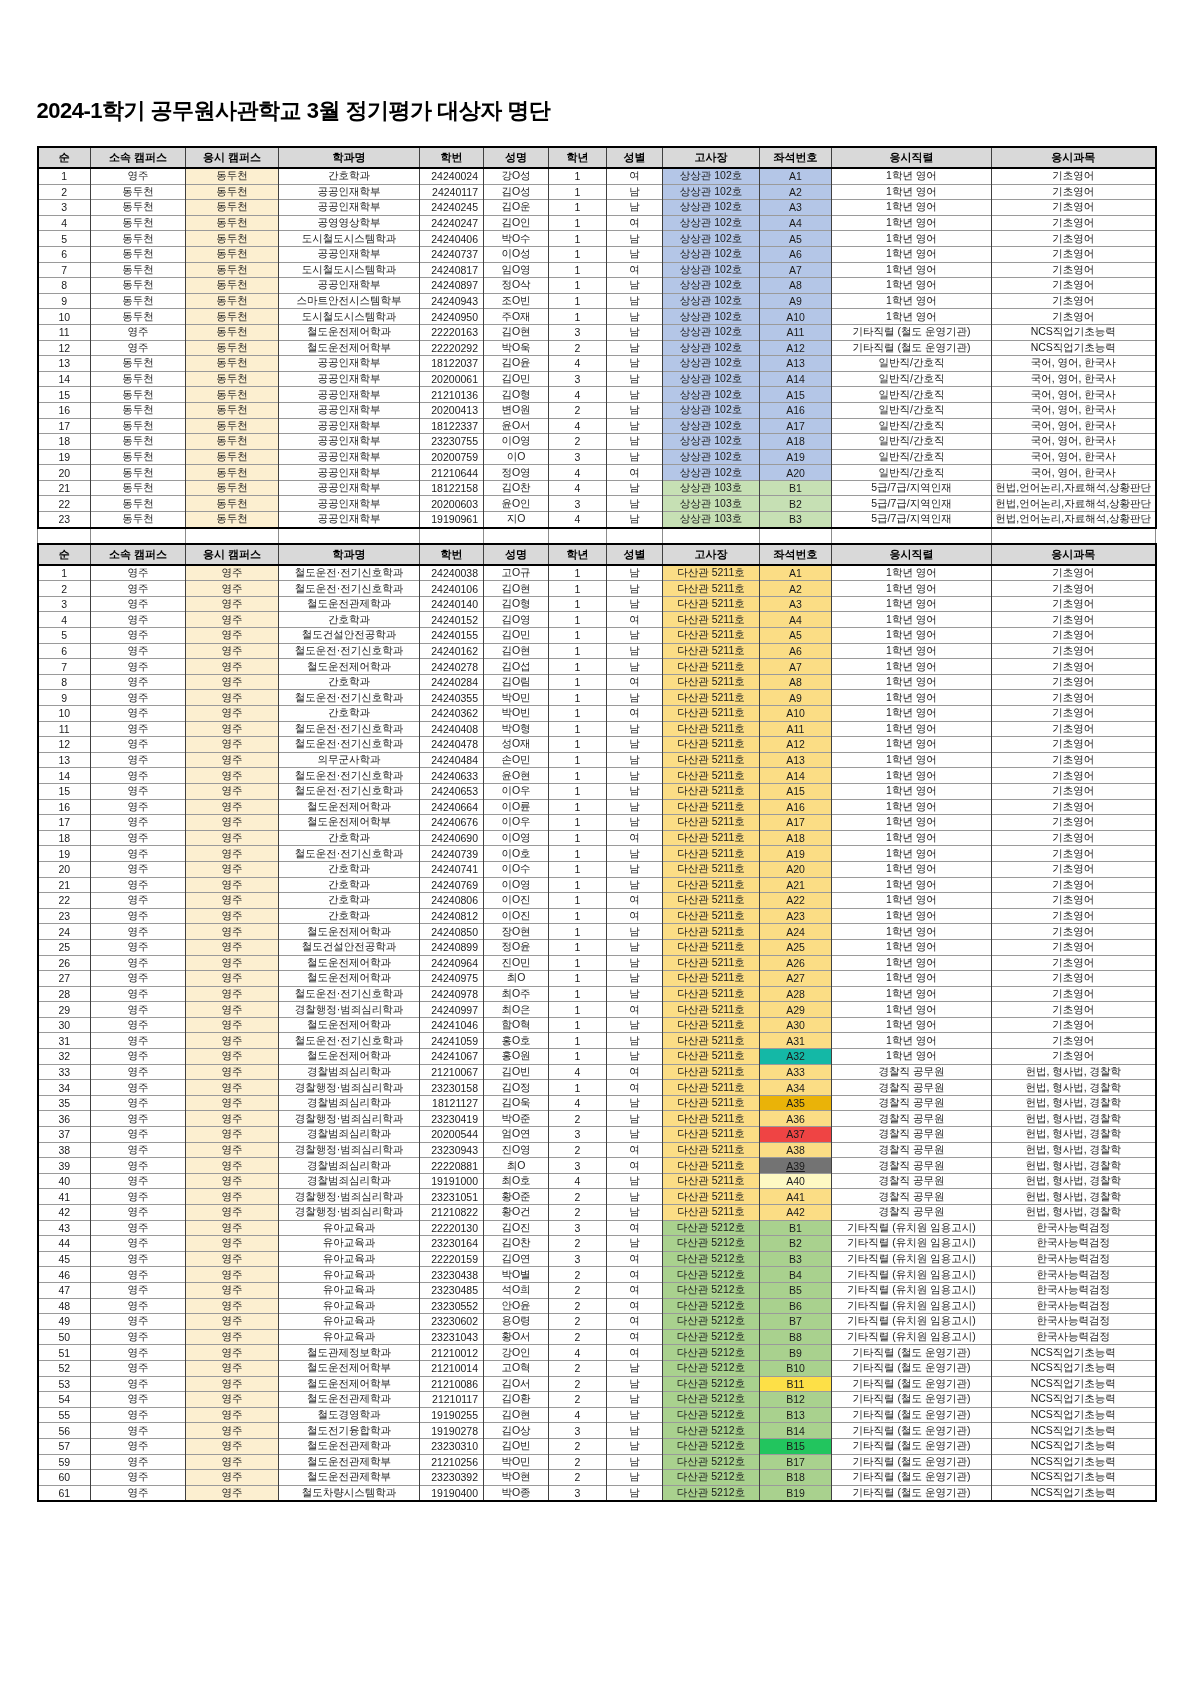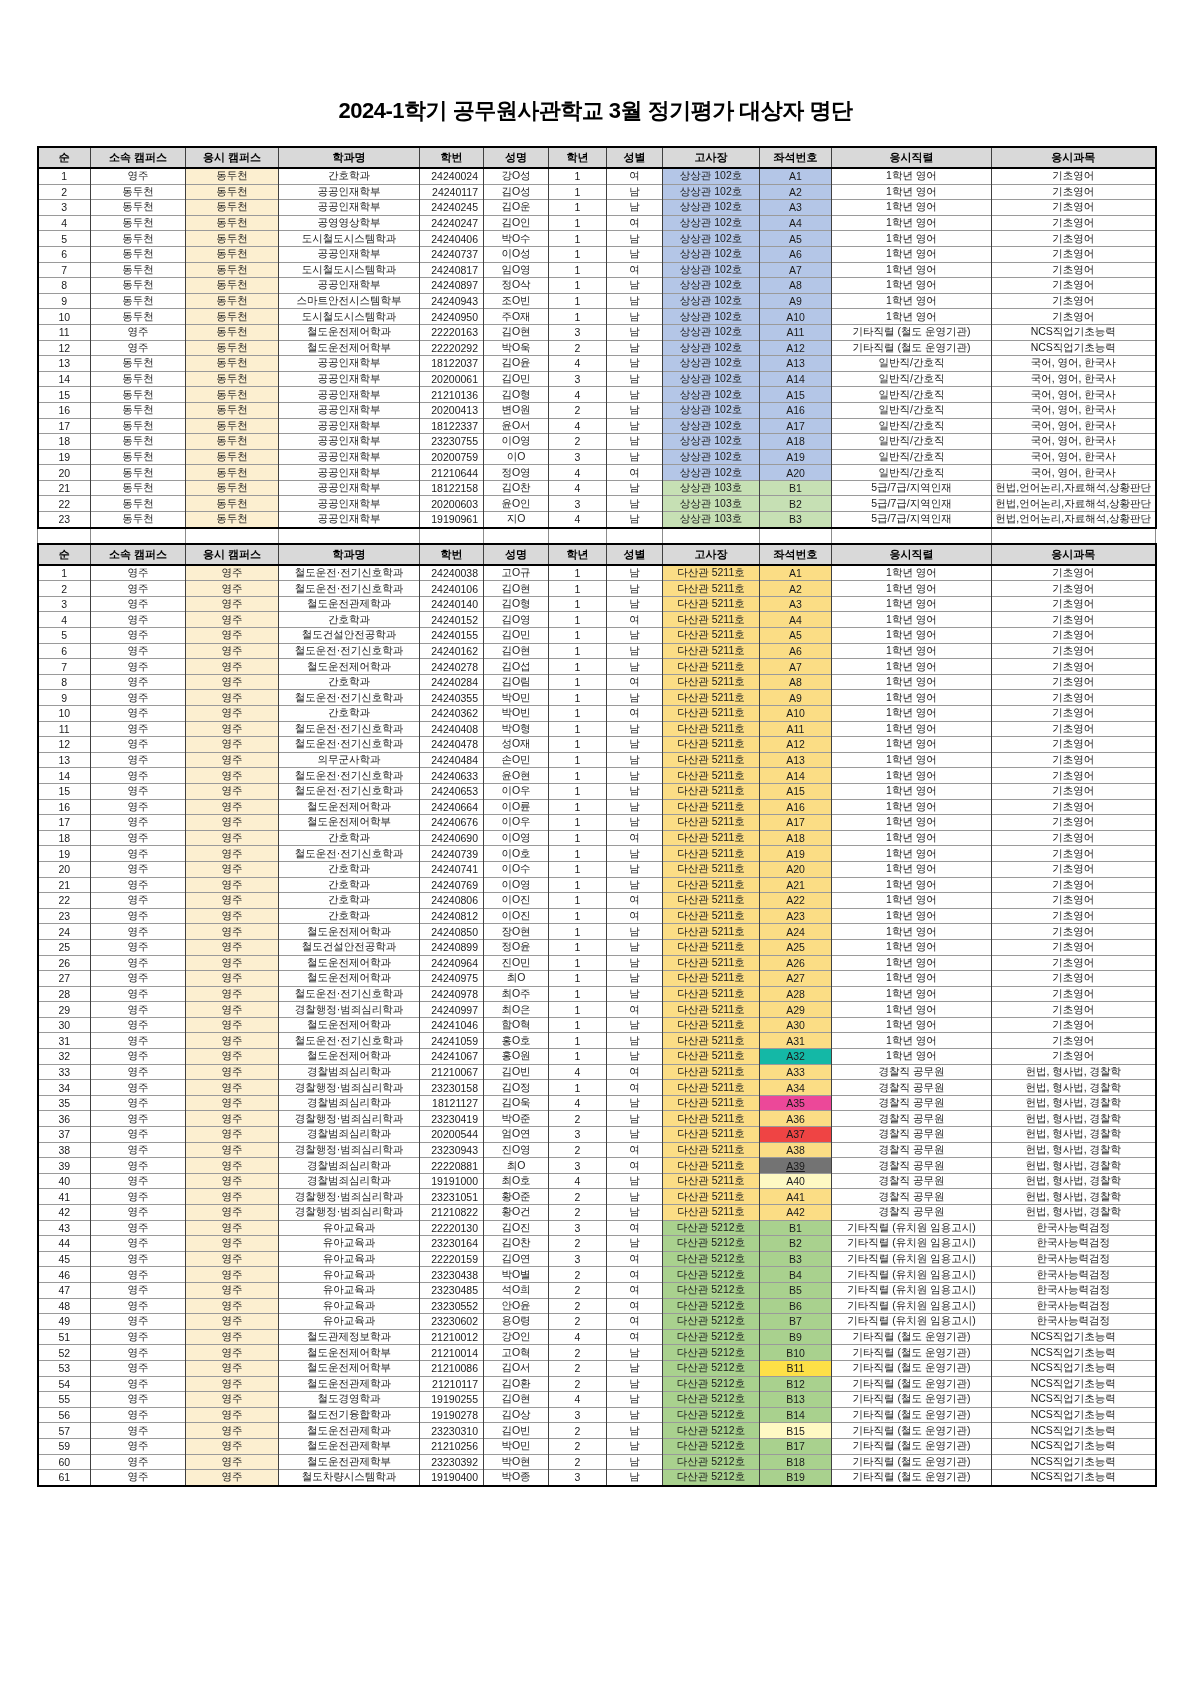--- a/index.html
+++ b/index.html
@@ -5,21 +5,21 @@
   html,body{margin:0;padding:0;background:#ffffff;}
   body{
     width:1191px;height:1684px;
     font-family:"Liberation Sans","DejaVu Sans",sans-serif;
     color:#111;
     -webkit-font-smoothing:antialiased;
   }
   .page{width:1118px;margin:0 auto;}
   .title{
     margin-top:96px;margin-bottom:20px;
-    text-align:center;font-size:22px;font-weight:bold;color:#000;
+    font-size:22px;font-weight:bold;color:#000;
     letter-spacing:-0.5px;
   }
   table.roster{
     width:1118px;table-layout:fixed;border-collapse:collapse;
     border:2px solid #000;
   }
   table.roster th{
     background:#d9d9d9;
     font-size:11px;font-weight:bold;color:#000;
     height:19px;padding:0 2px;
@@ -959,21 +959,21 @@
         <tr>
           <td>35</td>
           <td>영주</td>
           <td style="background: rgb(252, 239, 208);">영주</td>
           <td>경찰범죄심리학과</td>
           <td class="num-right">18121127</td>
           <td>김O욱</td>
           <td>4</td>
           <td>남</td>
           <td style="background: rgb(251, 221, 133);">다산관 5211호</td>
-          <td style="background: #ec4899;">A35</td>
+          <td style="background: #eab308;">A35</td>
           <td>경찰직 공무원</td>
           <td>헌법, 형사법, 경찰학</td>
         </tr>
         <tr>
           <td>36</td>
           <td>영주</td>
           <td style="background: rgb(252, 239, 208);">영주</td>
           <td>경찰행정·범죄심리학과</td>
           <td class="num-right">23230419</td>
           <td>박O준</td>
@@ -1160,20 +1160,34 @@
           <td class="num-right">23230602</td>
           <td>용O령</td>
           <td>2</td>
           <td>여</td>
           <td style="background: rgb(169, 209, 142);">다산관 5212호</td>
           <td style="background: rgb(169, 209, 142);">B7</td>
           <td>기타직렬 (유치원 임용고시)</td>
           <td>한국사능력검정</td>
         </tr>
         <tr>
+          <td>50</td>
+          <td>영주</td>
+          <td style="background: rgb(252, 239, 208);">영주</td>
+          <td>유아교육과</td>
+          <td class="num-right">23231043</td>
+          <td>황O서</td>
+          <td>2</td>
+          <td>여</td>
+          <td style="background: rgb(169, 209, 142);">다산관 5212호</td>
+          <td style="background: rgb(169, 209, 142);">B8</td>
+          <td>기타직렬 (유치원 임용고시)</td>
+          <td>한국사능력검정</td>
+        </tr>
+        <tr>
           <td>51</td>
           <td>영주</td>
           <td style="background: rgb(252, 239, 208);">영주</td>
           <td>철도관제정보학과</td>
           <td class="num-right">21210012</td>
           <td>강O인</td>
           <td>4</td>
           <td>여</td>
           <td style="background: rgb(169, 209, 142);">다산관 5212호</td>
           <td style="background: rgb(169, 209, 142);">B9</td>
@@ -1253,21 +1267,21 @@
         <tr>
           <td>57</td>
           <td>영주</td>
           <td style="background: rgb(252, 239, 208);">영주</td>
           <td>철도운전관제학과</td>
           <td class="num-right">23230310</td>
           <td>김O빈</td>
           <td>2</td>
           <td>남</td>
           <td style="background: rgb(169, 209, 142);">다산관 5212호</td>
-          <td style="background: #fef9c3;">B15</td>
+          <td style="background: #22c55e;">B15</td>
           <td>기타직렬 (철도 운영기관)</td>
           <td>NCS직업기초능력</td>
         </tr>
         <tr>
           <td>59</td>
           <td>영주</td>
           <td style="background: rgb(252, 239, 208);">영주</td>
           <td>철도운전관제학부</td>
           <td class="num-right">21210256</td>
           <td>박O민</td>

